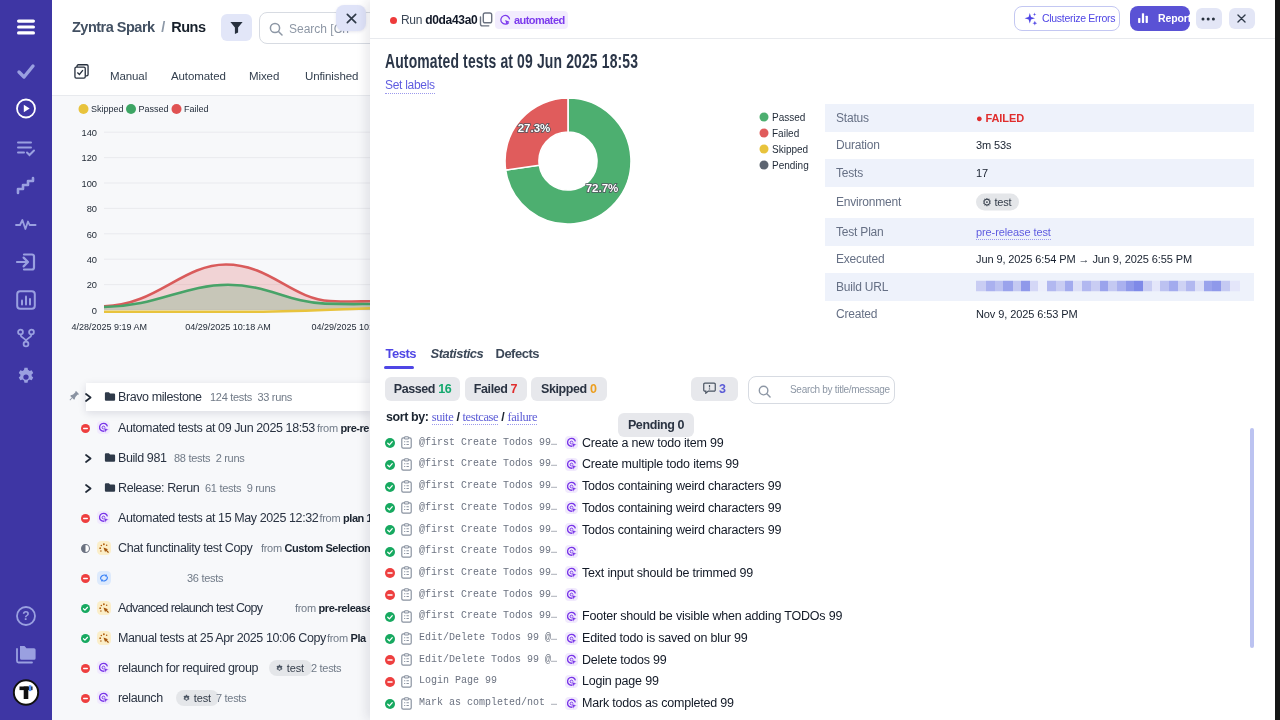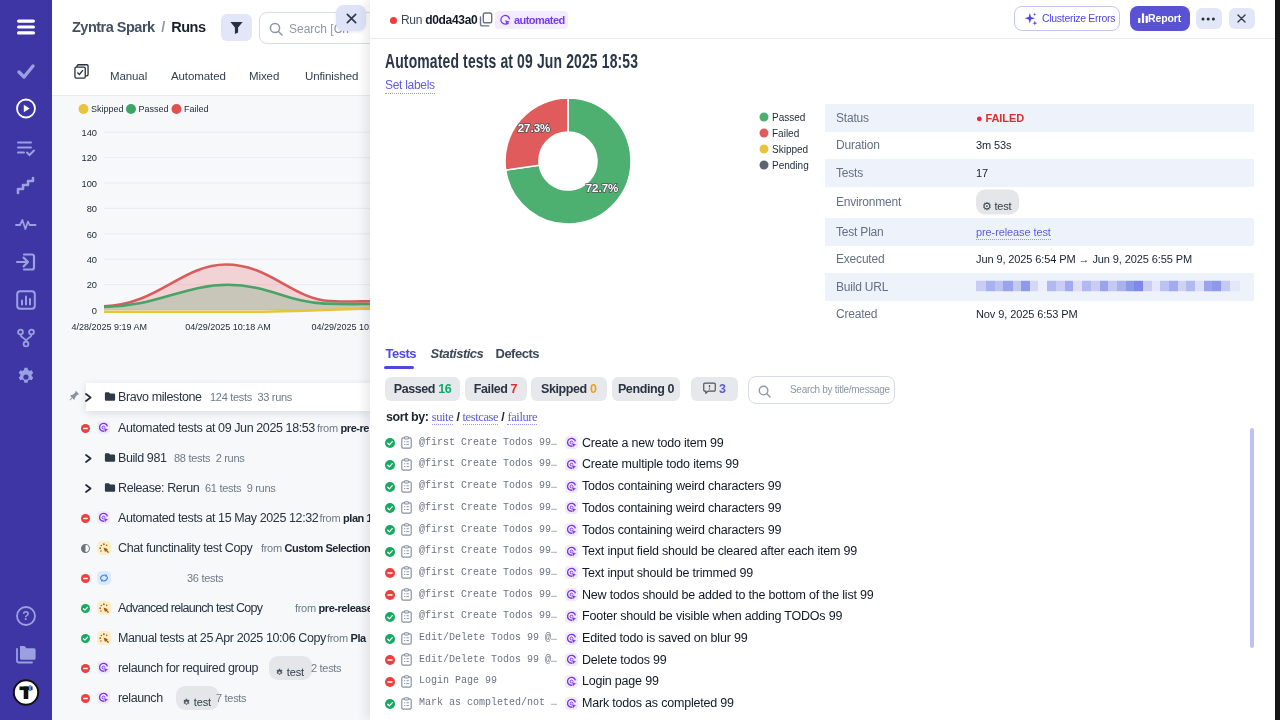--- a/index.html
+++ b/index.html
@@ -23,31 +23,31 @@
   #xbtn { position:absolute; left:284px; top:5px; width:30px; height:26px; background:#dfe3f8; border-radius:8px; box-shadow:0 1px 3px rgba(60,60,120,.12); }
   .ltab { position:absolute; top:70px; font-size:11.5px; color:#333f4e; font-weight:400; letter-spacing:-0.1px; }
   #lsep { position:absolute; left:0px; top:95px; width:318px; height:1px; background:#e8eaee; }
 
   
   .runrow { position:absolute; left:0; width:318px; height:30px; overflow:hidden; }
   .ric { position:absolute; }
   .runrow .ttl { font-size:12.5px; color:#2a3342; font-weight:400; letter-spacing:-0.4px; }
   .runrow .meta { font-size:11px; color:#707a87; letter-spacing:-0.3px; }
   .runrow .metab { font-size:11px; color:#1b2430; font-weight:bold; letter-spacing:-0.45px; }
-  .pill { display:inline-block; background:#e4e6e9; border-radius:9px; font-size:11px; color:#333c49; padding:10px 8px 2px 6px; font-weight:400; letter-spacing:-0.2px; }
+  .pill { display:inline-block; background:#e4e6e9; border-radius:9px; font-size:11px; color:#333c49; padding:2px 8px 2px 6px; font-weight:400; letter-spacing:-0.2px; }
 
   
   #main { left:370px; top:0; width:910px; height:720px; background:#fff; box-shadow:-4px 0 10px rgba(30,30,60,.10); }
   #mtop { position:absolute; left:0; top:0; width:910px; height:39px; border-bottom:1px solid #e8eaee; background:#fff; }
   #rundot { position:absolute; left:20px; top:16.5px; width:7px; height:7px; border-radius:50%; background:#ee3b3b; }
   #runlbl { position:absolute; left:31px; top:13px; font-size:12px; letter-spacing:-0.3px; color:#3c4858; }
   #runlbl b { color:#111827; }
   #autobadge { position:absolute; left:125px; top:11px; height:18px; background:#f2ecfe; border-radius:4px; font-size:11px; font-weight:bold; letter-spacing:-0.55px; color:#7c3aed; padding:3px 3px 0 19px; }
   #clustbtn { position:absolute; left:644px; top:6px; width:106px; height:25px; border:1px solid #c3c7f2; border-radius:8px; background:#fff; color:#4f46e5; font-size:10.5px; letter-spacing:-0.3px; line-height:23px; padding-left:27px; white-space:nowrap; }
-  #repbtn { position:absolute; left:760px; top:6px; width:60px; height:25px; border-radius:8px; background:#5a52d5; color:#fff; font-size:10.5px; font-weight:600; letter-spacing:-0.1px; line-height:25px; padding-left:18px; white-space:nowrap; }
+  #repbtn { position:absolute; left:760px; top:6px; width:60px; height:25px; border-radius:8px; background:#5a52d5; color:#fff; font-size:10.5px; font-weight:600; letter-spacing:-0.1px; line-height:25px; padding-left:28px; white-space:nowrap; }
   #dotsbtn { position:absolute; left:826px; top:8px; width:26px; height:21px; background:#e3e6f6; border-radius:6px; }
   #closebtn { position:absolute; left:859px; top:8px; width:26px; height:21px; background:#e3e6f6; border-radius:6px; }
 
   #h1 { position:absolute; left:15px; top:50px; font-size:19.5px; font-weight:bold; color:#2b3648; letter-spacing:0.2px; transform:scaleX(0.715); transform-origin:left center; white-space:nowrap; }
   #setlabels { position:absolute; left:15px; top:78px; font-size:12px; letter-spacing:-0.3px; color:#5f5ce0; border-bottom:1px dotted #9b99ec; padding-bottom:1px; }
 
   
   .trow { position:absolute; left:455px; width:429px; }
   .trow .lab { position:absolute; left:11px; top:50%; transform:translateY(-50%); font-size:12px; letter-spacing:-0.2px; color:#667085; }
   .trow .val { position:absolute; left:151px; top:50%; transform:translateY(-50%); font-size:11px; font-weight:400; letter-spacing:-0.1px; color:#18212f; }
@@ -472,21 +472,21 @@
       <div class="mtab" style="left:15.5px;top:346px;color:#4f46e5;">Tests</div>
       <div class="mtab" style="left:60.5px;top:346px;font-style:italic;">Statistics</div>
       <div class="mtab" style="left:125.5px;top:346px;">Defects</div>
       <div id="tests-underline" style="left:14px;top:366px;width:30px;"></div>
       <div style="position:absolute;left:0;top:368.5px;width:910px;height:1px;"></div>
     </div>
     <div id="filters">
       <div class="fpill" style="left:15px;width:75px;line-height:24px;">Passed <span class="n" style="color:#12a86d;">16</span></div>
       <div class="fpill" style="left:94.5px;width:62px;line-height:24px;">Failed <span class="n" style="color:#e02d2d;">7</span></div>
       <div class="fpill" style="left:161px;width:75.5px;line-height:24px;">Skipped <span class="n" style="color:#ec9e1e;">0</span></div>
-      <div class="fpill" style="left:242px;width:68px;line-height:24px;">Pending 0</div>
+      <div class="fpill" style="left:248px;width:76px;line-height:24px;margin-top:36px;">Pending 0</div>
       <div class="fpill" style="left:320.5px;width:47.5px;line-height:24px;"><svg width="13" height="12" viewBox="0 0 16 15" style="vertical-align:-1px;">
             <path d="M2.2 1.5 h11.6 a1.4 1.4 0 0 1 1.4 1.4 v7 a1.4 1.4 0 0 1 -1.4 1.4 H6.5 L3.4 14 v-2.7 H2.2 a1.4 1.4 0 0 1 -1.4 -1.4 v-7 a1.4 1.4 0 0 1 1.4 -1.4 z" fill="none" stroke="#4b5563" stroke-width="1.5"></path>
             <path d="M8 3.8 v3" stroke="#4b5563" stroke-width="1.5"></path>
             <circle cx="8" cy="8.6" r=".9" fill="#4b5563"></circle>
           </svg> <span class="n" style="color:#5b5bd6;">3</span></div>
       <div id="tsearch">
           <span>Search by title/message</span>
         <svg style="position:absolute;left:9px;top:8px;" width="13" height="13" viewBox="0 0 14 14">
             <circle cx="6" cy="6" r="4.6" fill="none" stroke="#8d97a5" stroke-width="1.5"></circle>
             <path d="M9.5 9.5 L13 13" stroke="#8d97a5" stroke-width="1.5" stroke-linecap="round"></path>
@@ -600,21 +600,20 @@
             <rect x="4.5" y="0.8" width="5" height="2.8" rx="1" fill="#f7f8fa" stroke="#8992a0" stroke-width="1.3"></rect>
             <path d="M4 7 h1.4 M7 7 h3 M4 10.5 h1.4 M7 10.5 h3" stroke="#8992a0" stroke-width="1.3"></path>
           </svg>
           <span class="suite">@first Create Todos 99…</span>
           <svg class="au" width="13" height="13" viewBox="0 0 20 20">
             <rect width="20" height="20" rx="6" fill="#f1eafd"></rect>
             <path d="M15.2 12.9 A6.1 6.1 0 1 1 16 8.4" fill="none" stroke="#7733e8" stroke-width="2"></path>
             <circle cx="10" cy="10" r="2.1" fill="none" stroke="#7733e8" stroke-width="1.5"></circle>
             <path d="M10.2 10.2 L18 13 L14.4 14.6 L12.8 18.2 Z" fill="#7733e8" stroke="#f1eafd" stroke-width="0.8"></path>
           </svg>
-          <span class="ttl">Text input field should be cleared after each item 99</span>
         </div>
 <div class="tr" style="top:562.4px;">
           <svg class="st" width="10" height="10" viewBox="0 0 16 16">
             <circle cx="8" cy="8" r="8" fill="#ee3f3f"></circle>
             <rect x="3.6" y="6.8" width="8.8" height="2.5" rx="1.2" fill="#fff"></rect>
           </svg>
           <svg class="cl" width="11" height="13" viewBox="0 0 14 16">
             <rect x="1" y="2.2" width="12" height="13" rx="1.8" fill="none" stroke="#8992a0" stroke-width="1.5"></rect>
             <rect x="4.5" y="0.8" width="5" height="2.8" rx="1" fill="#f7f8fa" stroke="#8992a0" stroke-width="1.3"></rect>
             <path d="M4 7 h1.4 M7 7 h3 M4 10.5 h1.4 M7 10.5 h3" stroke="#8992a0" stroke-width="1.3"></path>
@@ -638,21 +637,20 @@
             <rect x="4.5" y="0.8" width="5" height="2.8" rx="1" fill="#f7f8fa" stroke="#8992a0" stroke-width="1.3"></rect>
             <path d="M4 7 h1.4 M7 7 h3 M4 10.5 h1.4 M7 10.5 h3" stroke="#8992a0" stroke-width="1.3"></path>
           </svg>
           <span class="suite">@first Create Todos 99…</span>
           <svg class="au" width="13" height="13" viewBox="0 0 20 20">
             <rect width="20" height="20" rx="6" fill="#f1eafd"></rect>
             <path d="M15.2 12.9 A6.1 6.1 0 1 1 16 8.4" fill="none" stroke="#7733e8" stroke-width="2"></path>
             <circle cx="10" cy="10" r="2.1" fill="none" stroke="#7733e8" stroke-width="1.5"></circle>
             <path d="M10.2 10.2 L18 13 L14.4 14.6 L12.8 18.2 Z" fill="#7733e8" stroke="#f1eafd" stroke-width="0.8"></path>
           </svg>
-          <span class="ttl">New todos should be added to the bottom of the list 99</span>
         </div>
 <div class="tr" style="top:605.8px;">
           <svg class="st" width="10" height="10" viewBox="0 0 16 16">
             <circle cx="8" cy="8" r="8" fill="#17a960"></circle>
             <path d="M4.4 8.4 L7 11 L11.6 5.8" stroke="#fff" stroke-width="2.1" fill="none" stroke-linecap="round" stroke-linejoin="round"></path>
           </svg>
           <svg class="cl" width="11" height="13" viewBox="0 0 14 16">
             <rect x="1" y="2.2" width="12" height="13" rx="1.8" fill="none" stroke="#8992a0" stroke-width="1.5"></rect>
             <rect x="4.5" y="0.8" width="5" height="2.8" rx="1" fill="#f7f8fa" stroke="#8992a0" stroke-width="1.3"></rect>
             <path d="M4 7 h1.4 M7 7 h3 M4 10.5 h1.4 M7 10.5 h3" stroke="#8992a0" stroke-width="1.3"></path>

